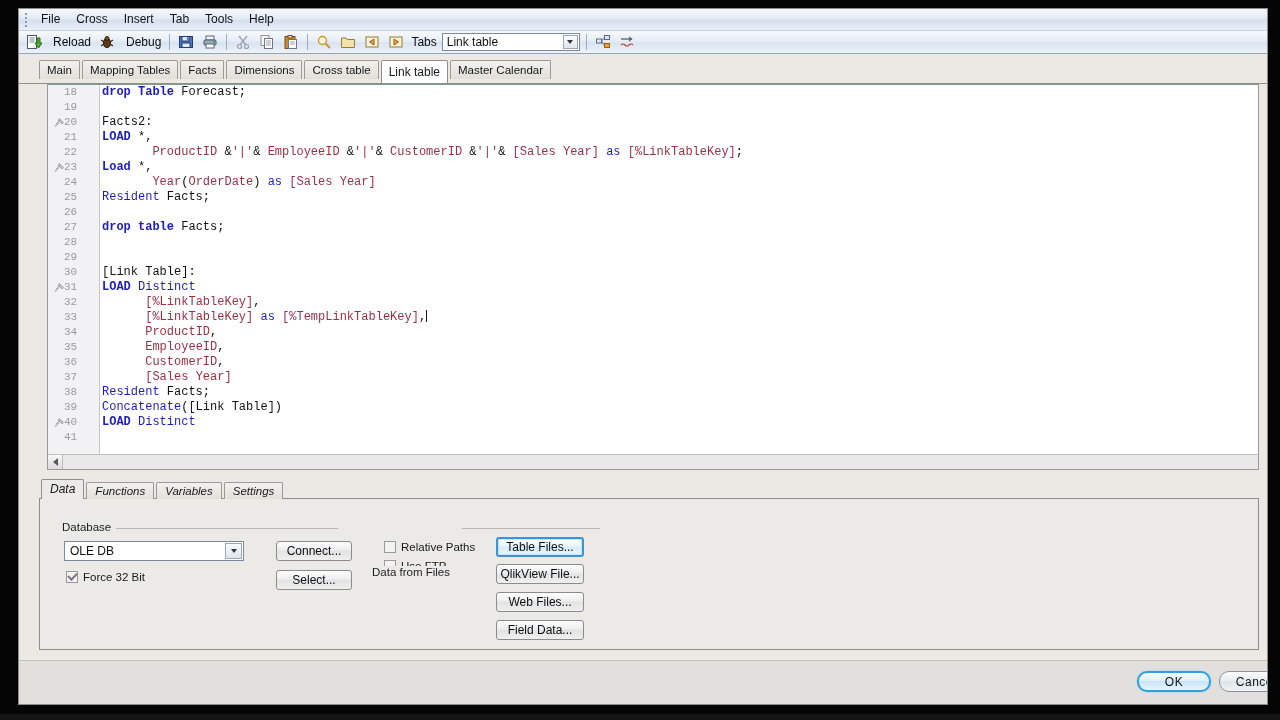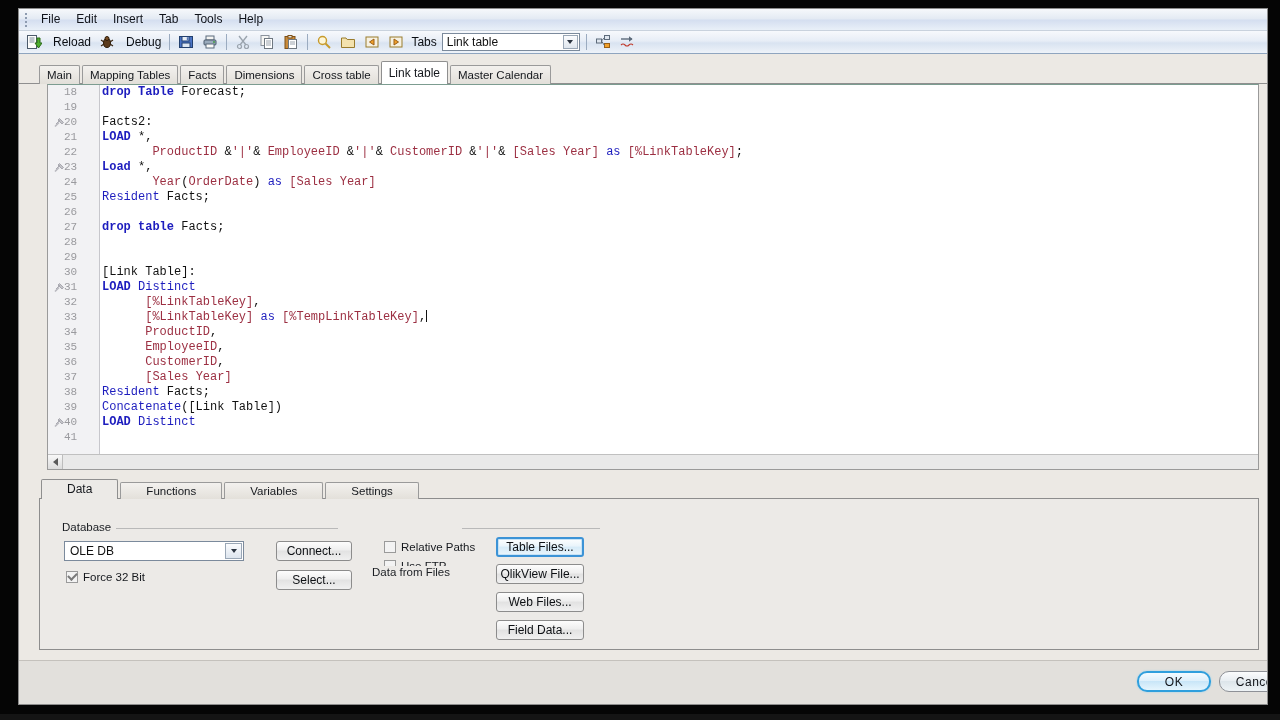--- a/index.html
+++ b/index.html
@@ -93,21 +93,21 @@
     width: 0; height: 0;
     border-left: 3px solid transparent;
     border-right: 3px solid transparent;
     border-top: 4px solid #2b3440;
   }
 
   
   .tabstrip {
     height: 24px;
     background: #ece9e4;
-    display: flex; align-items: flex-end;
+    display: flex; 
     padding-left: 20px;
     flex: none;
     position: relative;
     margin-top: 6px;
   }
   .tabstrip::after {
     content:""; position:absolute; left:0; right:0; bottom:0;
     height:1px; background:#8f8f8f;
   }
   .script-tab {
@@ -225,29 +225,29 @@
     position: relative;
   }
   .lower-tabs {
     display: flex; align-items: flex-end;
     height: 20px;
     padding-left: 2px;
     position: relative; z-index: 2;
   }
   .ltab {
     height: 17px; line-height: 17px;
-    padding: 0 25px;
+    padding: 0 8px;
     margin-right: 2px;
     font-size: 11.5px;
     color: #15181d;
     background: linear-gradient(to bottom,#f3f1ee,#e3e0da);
     border: 1px solid #9a9a9a;
     border-bottom: none;
     border-radius: 2px 2px 0 0;
-    cursor: default; white-space: nowrap;
+    cursor: default; white-space: nowrap; font-style: italic;
   }
   .ltab.active {
     background: #eceae7;
     height: 20px; line-height: 19px;
     font-size: 12px;
     border-color: #8f8f8f;
   }
   .lower-panel {
     border: 1px solid #8d8d8d;
     background: #eceae7;
@@ -367,21 +367,21 @@
   <div id="app-window">
 
     <div class="menubar">
       <div class="grip-dots">
         <i></i>
           <i></i>
           <i></i>
           <i></i>
       </div>
       <div class="menu-item">File</div>
-      <div class="menu-item">Edit</div>
+      <div class="menu-item">Cross</div>
       <div class="menu-item">Insert</div>
       <div class="menu-item">Tab</div>
       <div class="menu-item">Tools</div>
       <div class="menu-item">Help</div>
     </div>
 
     <div class="toolbar">
 
       <div class="tb-btn">
         <span class="tb-icon">

